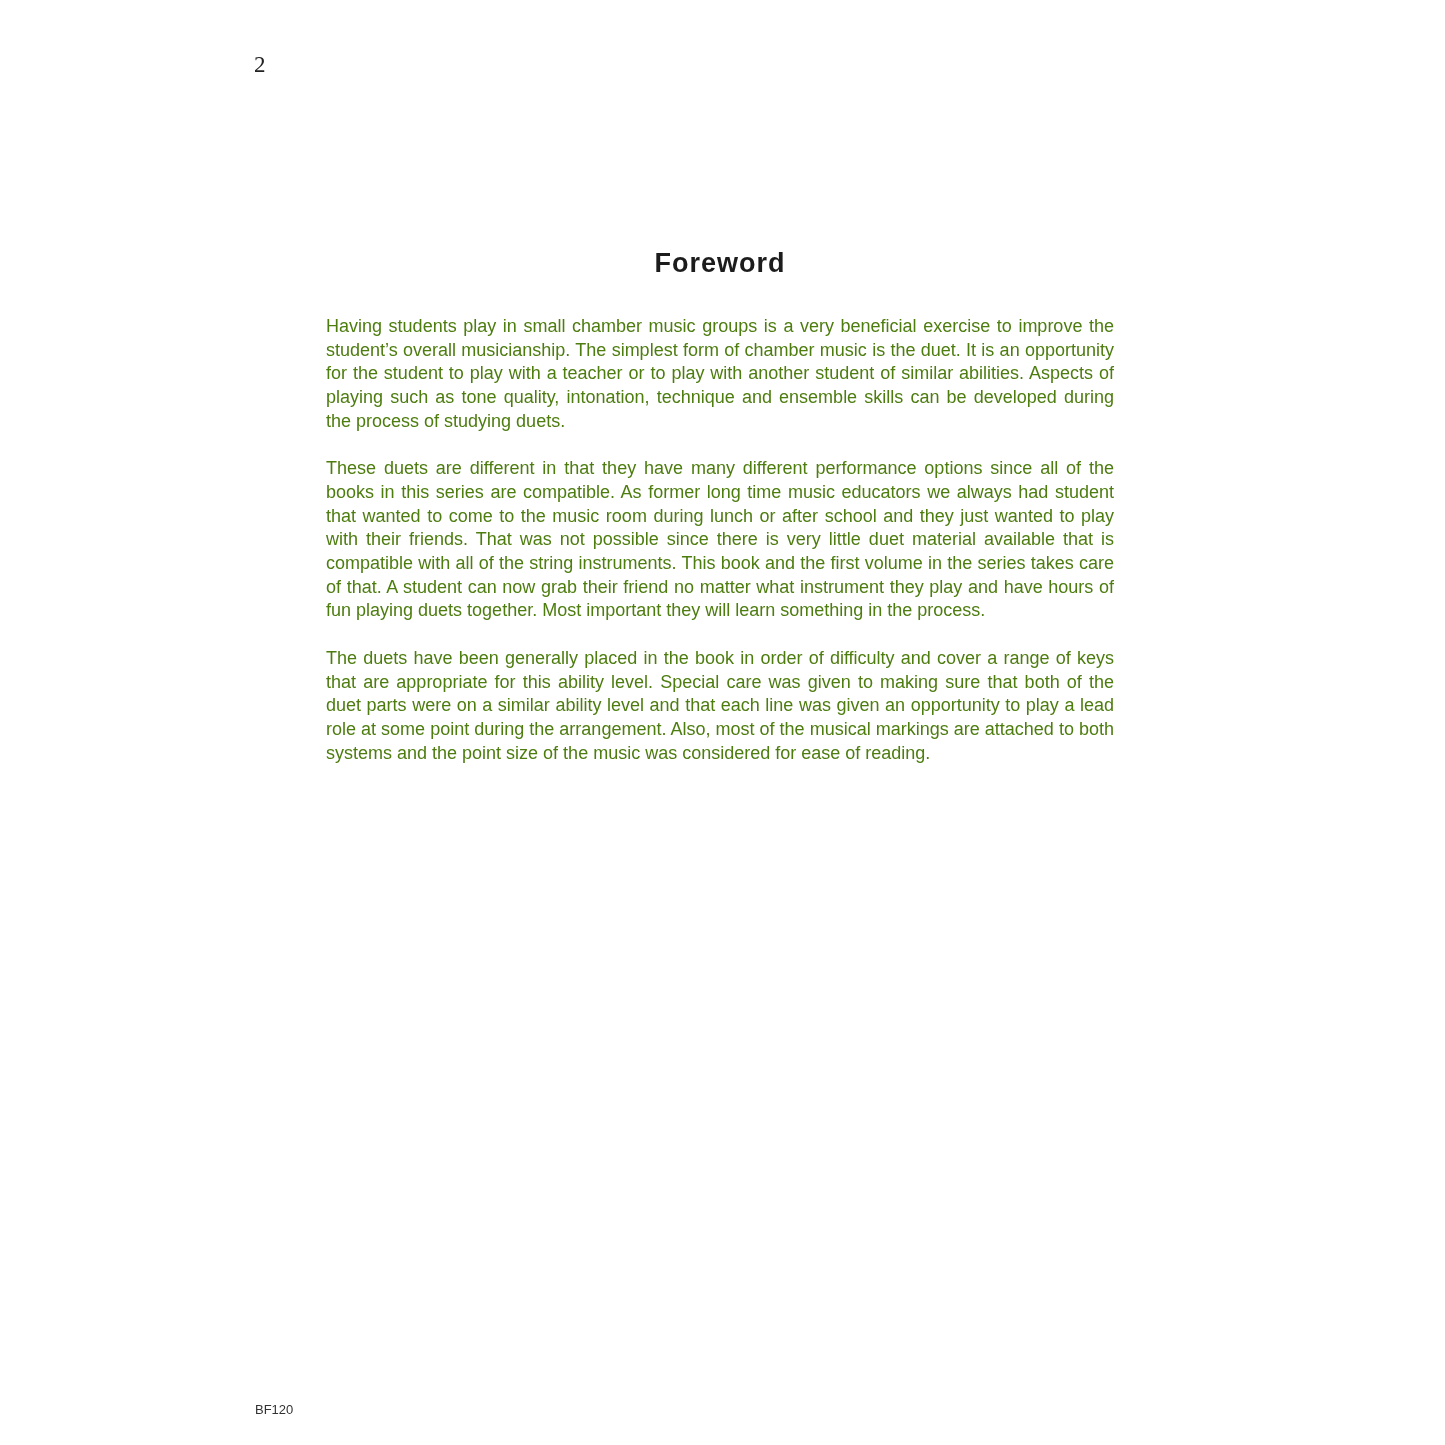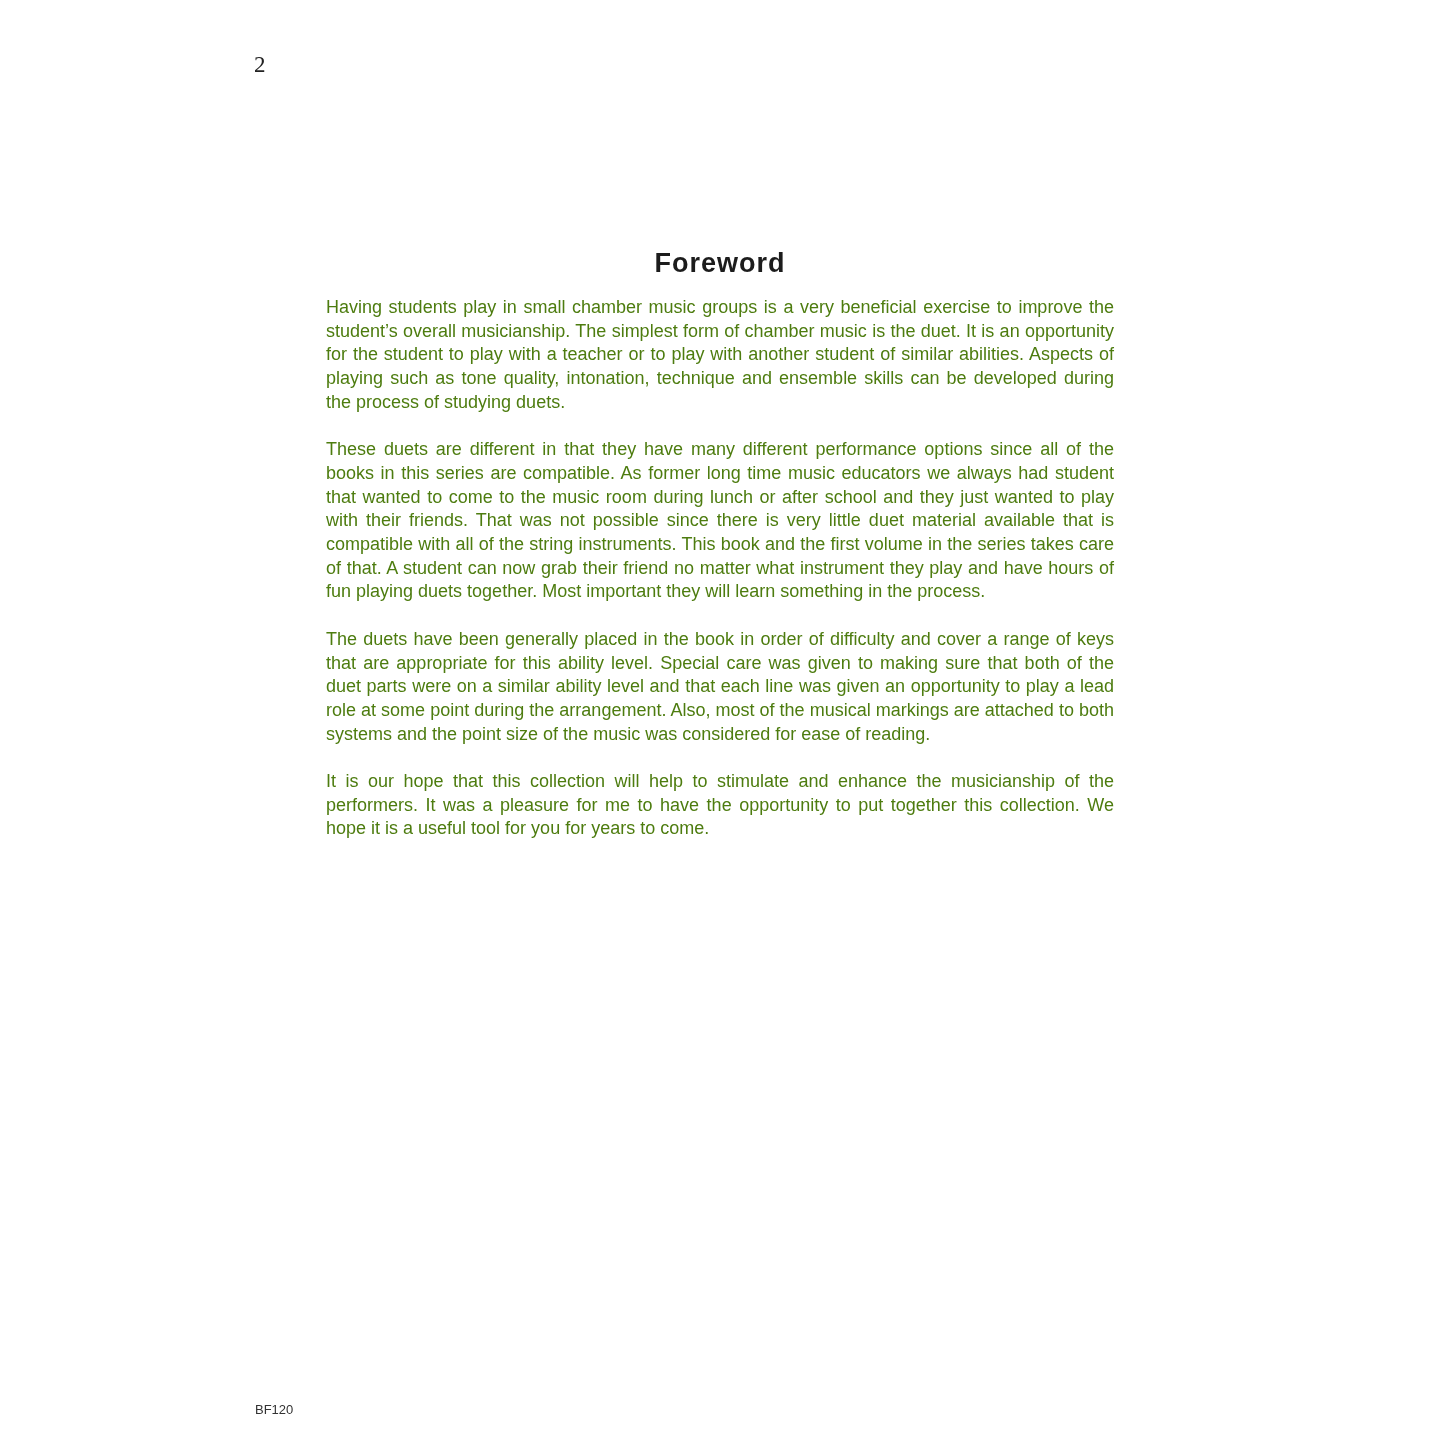--- a/index.html
+++ b/index.html
@@ -29,21 +29,21 @@
     left: 326px;
     top: 248px;
     width: 788px;
   }
   .heading {
     font-size: 27px;
     font-weight: bold;
     text-align: center;
     letter-spacing: 1px;
     color: #1c1c1c;
-    margin: 0 0 17px 0;
+    margin: 0 0 36px 0;
   }
   .content p {
     font-size: 18px;
     line-height: 23.7px;
     text-align: justify;
     margin: 0 0 23.7px 0;
     color: #4d7c0f;
   }
   .signature {
     font-size: 18px;
@@ -67,18 +67,17 @@
 
   <div class="content">
     <h1 class="heading">Foreword</h1>
 
     <p>Having students play in small chamber music groups is a very beneficial exercise to improve the student’s overall musicianship. The simplest form of chamber music is the duet. It is an opportunity for the student to play with a teacher or to play with another student of similar abilities. Aspects of playing such as tone quality, intonation, technique and ensemble skills can be developed during the process of studying duets.</p>
 
     <p>These duets are different in that they have many different performance options since all of the books in this series are compatible. As former long time music educators we always had student that wanted to come to the music room during lunch or after school and they just wanted to play with their friends. That was not possible since there is very little duet material available that is compatible with all of the string instruments. This book and the first volume in the series takes care of that. A student can now grab their friend no matter what instrument they play and have hours of fun playing duets together. Most important they will learn something in the process.</p>
 
     <p>The duets have been generally placed in the book in order of difficulty and cover a range of keys that are appropriate for this ability level. Special care was given to making sure that both of the duet parts were on a similar ability level and that each line was given an opportunity to play a lead role at some point during the arrangement. Also, most of the musical markings are attached to both systems and the point size of the music was considered for ease of reading.</p>
 
-    <p>It is our hope that this collection will help to stimulate and enhance the musicianship of the performers. It was a pleasure for me to have the opportunity to put together this collection. We hope it is a useful tool for you for years to come.</p>
 
   </div>
 
   <div class="footer-code">BF120</div>
 </div>
 
 </body></html>

